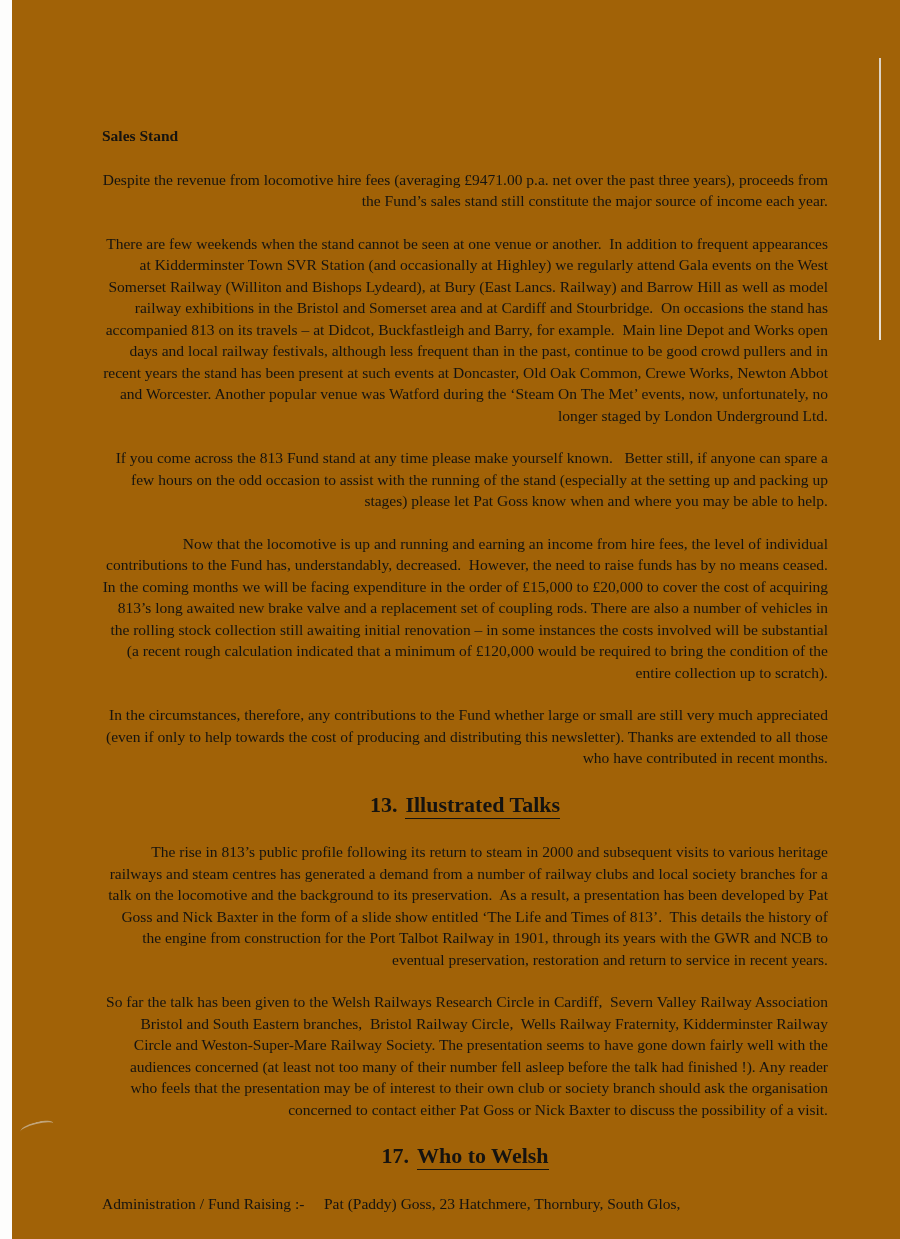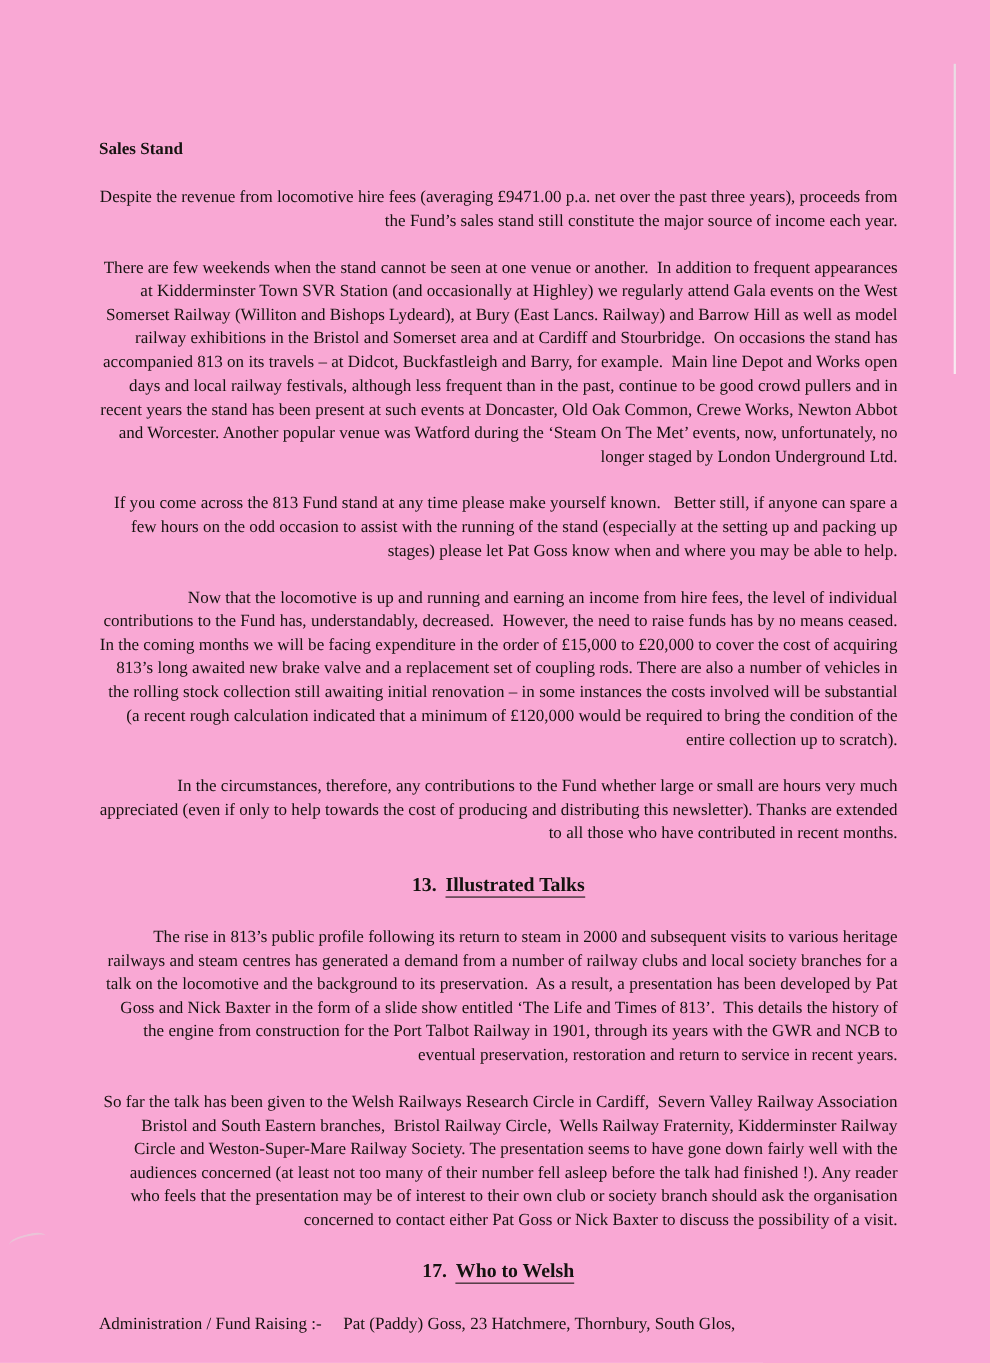--- a/index.html
+++ b/index.html
@@ -12,21 +12,22 @@
     width: 900px;
     height: 1239px;
     position: relative;
     overflow: hidden;
     font-family: "Liberation Serif", serif;
     color: #151310;
   }
   .page {
     position: absolute;
     inset: 0;
-    background: #f9a8d4;
+    background: #a16207;
+    margin-left: 12px;
   }
   .content {
     position: absolute;
     top: 125px;
     left: 90px;
     width: 726px;
     font-size: 15.5px;
     line-height: 21.5px;
   }
   .content p {
@@ -35,21 +36,21 @@
     text-align: right;
   }
   .side-heading {
     font-weight: bold;
     font-size: 15.5px;
     margin: 0 0 22px 0;
   }
   .center-heading {
     text-align: center;
     font-weight: bold;
-    font-size: 18px;
+    font-size: 22px;
     margin: 25px 0 26px 0;
   }
   .center-heading .num {
     margin-right: 8px;
   }
   .center-heading .underlined {
     border-bottom: 1.8px solid #151310;
     padding-bottom: 1px;
   }
   .contacts {
@@ -97,21 +98,21 @@
   <div class="artifact-mark"></div>
 
   <div class="content">
 
     <div class="side-heading">Sales Stand</div>
     <p>Despite the revenue from locomotive hire fees (averaging £9471.00 p.a. net over the past three years), proceeds from the Fund’s sales stand still constitute the major source of income each year.</p>
     <p>There are few weekends when the stand cannot be seen at one venue or another.  In addition to frequent appearances at Kidderminster Town SVR Station (and occasionally at Highley) we regularly attend Gala events on the West Somerset Railway (Williton and Bishops Lydeard), at Bury (East Lancs. Railway) and Barrow Hill as well as model railway exhibitions in the Bristol and Somerset area and at Cardiff and Stourbridge.  On occasions the stand has accompanied 813 on its travels – at Didcot, Buckfastleigh and Barry, for example.  Main line Depot and Works open days and local railway festivals, although less frequent than in the past, continue to be good crowd pullers and in recent years the stand has been present at such events at Doncaster, Old Oak Common, Crewe Works, Newton Abbot and Worcester. Another popular venue was Watford during the ‘Steam On The Met’ events, now, unfortunately, no longer staged by London Underground Ltd.</p>
     <p>If you come across the 813 Fund stand at any time please make yourself known.   Better still, if anyone can spare a few hours on the odd occasion to assist with the running of the stand (especially at the setting up and packing up stages) please let Pat Goss know when and where you may be able to help.</p>
 
     <p>Now that the locomotive is up and running and earning an income from hire fees, the level of individual contributions to the Fund has, understandably, decreased.  However, the need to raise funds has by no means ceased.  In the coming months we will be facing expenditure in the order of £15,000 to £20,000 to cover the cost of acquiring 813’s long awaited new brake valve and a replacement set of coupling rods. There are also a number of vehicles in the rolling stock collection still awaiting initial renovation – in some instances the costs involved will be substantial (a recent rough calculation indicated that a minimum of £120,000 would be required to bring the condition of the entire collection up to scratch).</p>
-    <p>In the circumstances, therefore, any contributions to the Fund whether large or small are hours very much appreciated (even if only to help towards the cost of producing and distributing this newsletter). Thanks are extended to all those who have contributed in recent months.</p>
+    <p>In the circumstances, therefore, any contributions to the Fund whether large or small are still very much appreciated (even if only to help towards the cost of producing and distributing this newsletter). Thanks are extended to all those who have contributed in recent months.</p>
 
     <div class="center-heading">
       <span class="num">13.</span><span class="underlined">Illustrated Talks</span>
     </div>
     <p>The rise in 813’s public profile following its return to steam in 2000 and subsequent visits to various heritage railways and steam centres has generated a demand from a number of railway clubs and local society branches for a talk on the locomotive and the background to its preservation.  As a result, a presentation has been developed by Pat Goss and Nick Baxter in the form of a slide show entitled ‘The Life and Times of 813’.  This details the history of the engine from construction for the Port Talbot Railway in 1901, through its years with the GWR and NCB to eventual preservation, restoration and return to service in recent years.</p>
     <p>So far the talk has been given to the Welsh Railways Research Circle in Cardiff,  Severn Valley Railway Association Bristol and South Eastern branches,  Bristol Railway Circle,  Wells Railway Fraternity, Kidderminster Railway Circle and Weston-Super-Mare Railway Society. The presentation seems to have gone down fairly well with the audiences concerned (at least not too many of their number fell asleep before the talk had finished !). Any reader who feels that the presentation may be of interest to their own club or society branch should ask the organisation concerned to contact either Pat Goss or Nick Baxter to discuss the possibility of a visit.</p>
 
     <div class="center-heading">
       <span class="num">17.</span><span class="underlined">Who to Welsh</span>
     </div>

